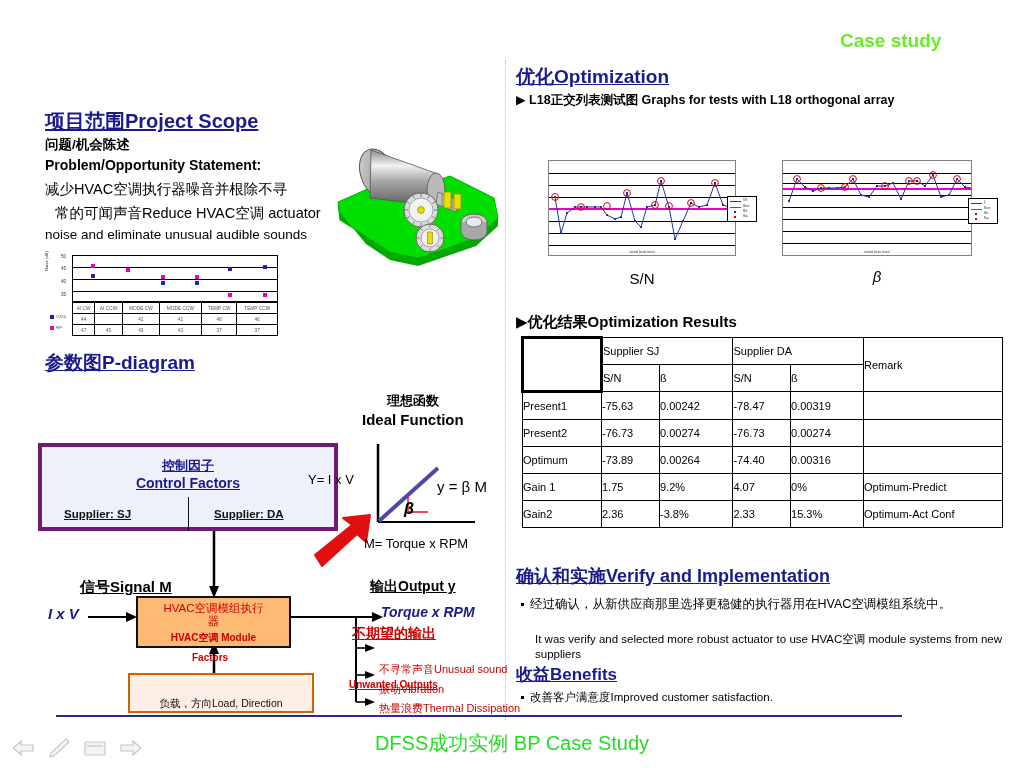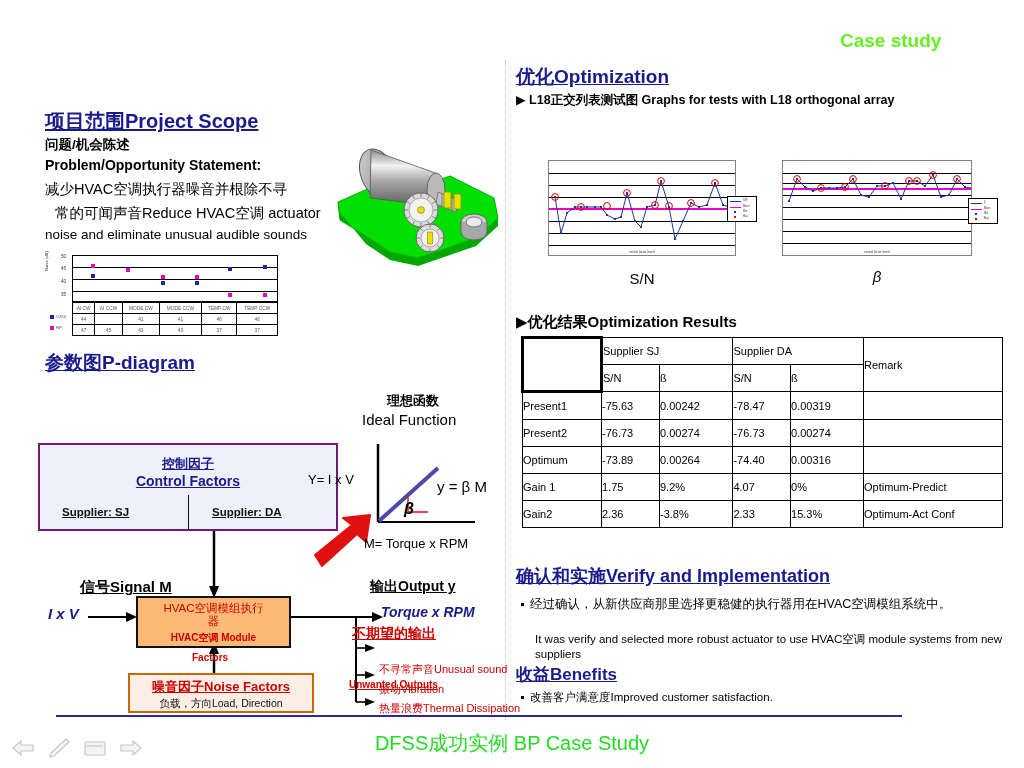--- a/index.html
+++ b/index.html
@@ -40,21 +40,21 @@
   #nc-legend{position:absolute;left:0px;top:59px;width:24px;}
   .nc-lg{position:absolute;font-size:4.4px;color:#555;white-space:nowrap;}
   .nc-lgsq{position:absolute;width:4px;height:4px;}
 
   
   #actuator-image{left:326px;top:140px;width:192px;height:130px;}
 
   
   #pdiag-title{left:45px;top:350px;font-size:19px;}
   #control-box{left:38px;top:443px;width:300px;height:88px;
-    background:#eef0fb;border:2px solid #701a75;box-sizing:border-box;}
+    background:#eef0fb;border:4px solid #701a75;box-sizing:border-box;}
   #cf-cn{position:absolute;left:0;top:10px;width:100%;text-align:center;
     font-size:13px;font-weight:bold;color:#1a1a8c;text-decoration:underline;}
   #cf-en{position:absolute;left:0;top:28px;width:100%;text-align:center;
     font-size:14px;font-weight:bold;color:#1a1a8c;text-decoration:underline;}
   #cf-div{position:absolute;left:50%;top:50px;width:0;height:34px;border-left:1px solid #111;}
   #cf-sj{position:absolute;left:22px;top:61px;font-size:11.5px;font-weight:bold;
     color:#111;text-decoration:underline;}
   #cf-da{position:absolute;left:172px;top:61px;font-size:11.5px;font-weight:bold;
     color:#111;text-decoration:underline;}
 
@@ -72,21 +72,21 @@
 
   #noise-box{left:128px;top:673px;width:186px;height:40px;
     background:#fdeee6;border:2px solid #cc6600;box-sizing:border-box;}
   #nb-cn{position:absolute;left:0;top:3px;width:100%;text-align:center;
     font-size:13px;font-weight:bold;color:#cc0000;text-decoration:underline;}
   #nb-en{position:absolute;left:0;top:22px;width:100%;text-align:center;
     font-size:10.5px;color:#111;}
 
   
   #ideal-cn{left:387px;top:392px;font-size:13px;font-weight:bold;color:#000;}
-  #ideal-en{left:362px;top:411px;font-size:15px;font-weight:normal;color:#000;}
+  #ideal-en{left:362px;top:411px;font-size:15px;font-weight:bold;color:#000;}
   #ideal-yax{left:308px;top:472px;font-size:13px;color:#000;}
   #ideal-eq{left:437px;top:478px;font-size:15px;color:#000;}
   #ideal-beta{left:404px;top:500px;font-size:16px;font-style:italic;font-weight:bold;color:#000;}
   #ideal-xax{left:364px;top:536px;font-size:13px;color:#000;}
 
   
   #output-lbl{left:370px;top:578px;font-size:14px;font-weight:bold;color:#000;
     text-decoration:underline;}
   #output-val{left:381px;top:604px;font-size:14px;font-style:italic;font-weight:bold;color:#1a1a8c;}
   #unw-cn{left:352px;top:625px;font-size:14px;font-weight:bold;color:#cc0000;
@@ -324,21 +324,20 @@
 <div class="abs" id="module-box">
   <div id="mb-l1">
     <span>HVAC空调模组执行</span><br>
     <span>器</span>
   </div>
   <div id="mb-l2">HVAC空调 Module</div>
 </div>
 <div class="abs" id="mb-actuator">Factors</div>
 
 <div class="abs" id="noise-box">
-  <div id="nb-cn">噪音因子Noise Factors</div>
   <div id="nb-en">负载，方向Load, Direction</div>
 </div>
 
 <div class="abs" id="ideal-cn">理想函数</div>
 <div class="abs" id="ideal-en">Ideal Function</div>
 <svg class="abs" style="left:370px;top:440px;width:130px;height:100px;" viewBox="0 0 130 100">
   <line x1="8" y1="4" x2="8" y2="82" stroke="#000" stroke-width="2.5"></line>
   <line x1="8" y1="82" x2="105" y2="82" stroke="#000" stroke-width="2"></line>
   <line x1="9" y1="81" x2="68" y2="28" stroke="#4a4aa8" stroke-width="4"></line>
   <polyline points="38,55 38,72 58,72" fill="none" stroke="#e01010" stroke-width="1.4"></polyline>

